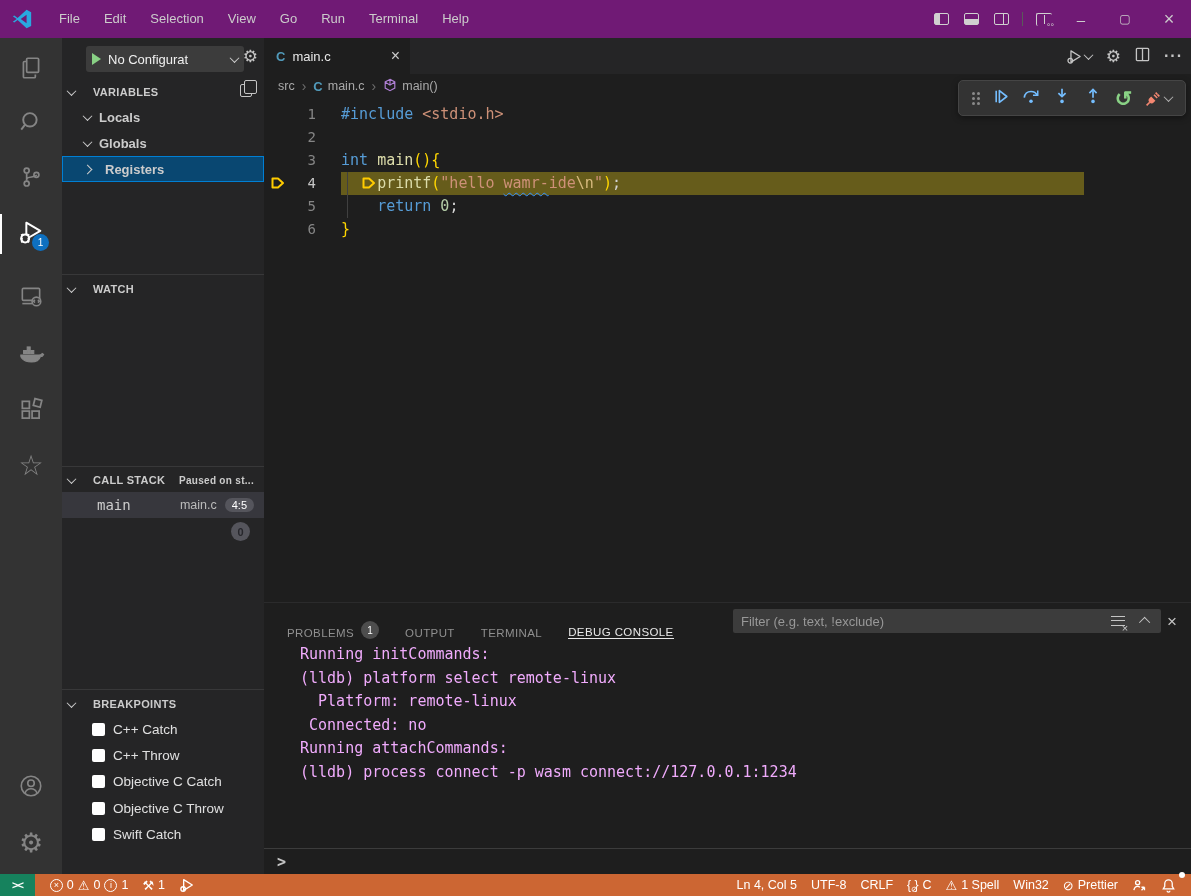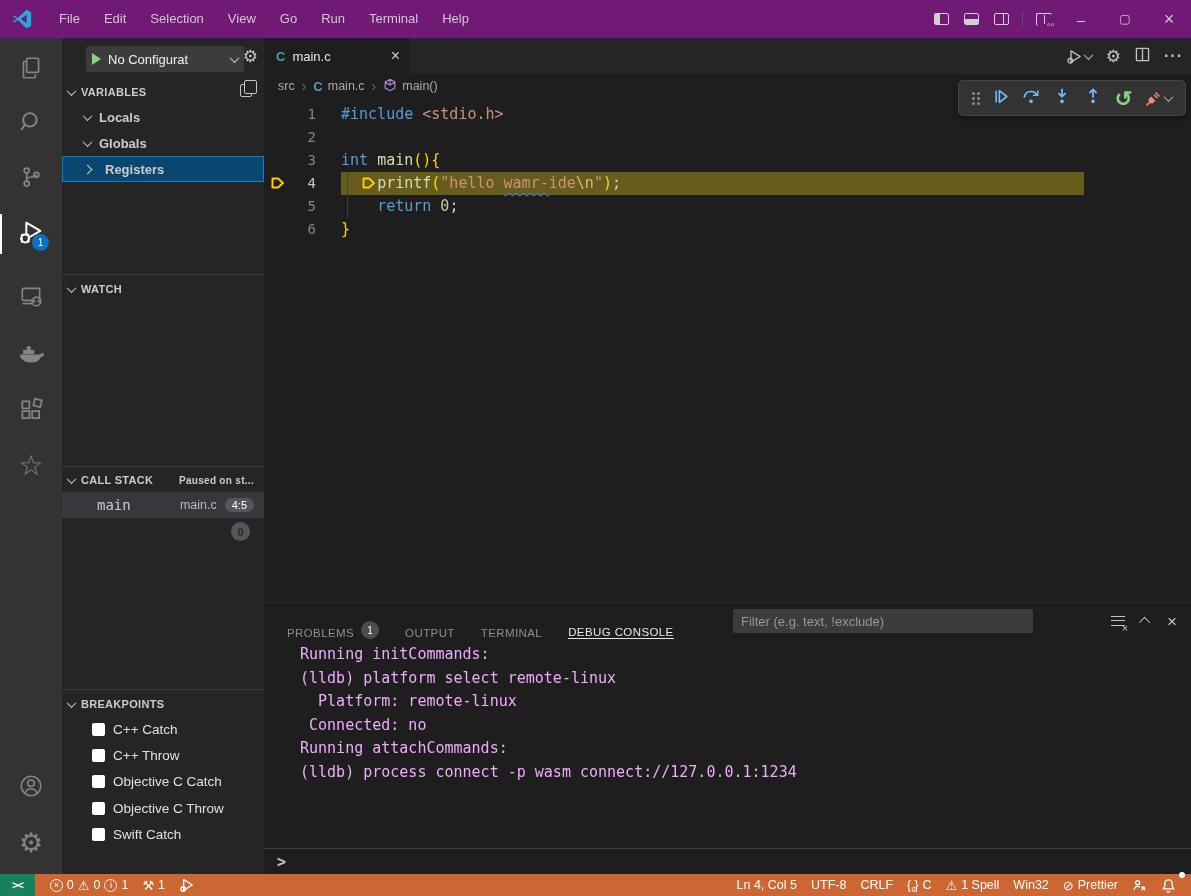--- a/index.html
+++ b/index.html
@@ -35,21 +35,21 @@
 
   
   .sidebar { position:absolute; left:62px; top:38px; width:202px; height:836px; background:#252526; font-size:13px; }
   .dbg-launch { position:absolute; left:24px; top:8px; width:158px; height:26px; background:#3c3c3c; border-radius:3px; display:flex; align-items:center; padding:0 6px; }
   .play-glyph { width:0; height:0; border-left:9px solid transparent; border-top:6px solid transparent; border-bottom:6px solid transparent; border-left-color:#89d185; margin-right:7px; }
   .launch-label { color:#f0f0f0; font-size:13px; white-space:nowrap; overflow:hidden; flex:1; }
   .chev { width:7px; height:7px; border-right:1.6px solid #cccccc; border-bottom:1.6px solid #cccccc; display:inline-block; }
   .chev.down { transform:rotate(45deg) translate(-1px,-1px); }
   .chev.right { transform:rotate(-45deg); }
   .gear-sm { position:absolute; right:6px; top:10px; font-size:17px; color:#c5c5c5; line-height:1; }
-  .sec-header { display:flex; align-items:center; height:24px; padding-left:6px; font-size:11px; font-weight:bold; color:#cccccc; letter-spacing:.3px; }
+  .sec-header { display:flex; align-items:center; height:24px; padding-left:6px; font-size:11px; font-weight:bold; color:#cccccc; letter-spacing:.3px;gap:12px; }
   .sec-header .chev { margin-right:6px; }
   .sec-divider { position:absolute; left:0; width:100%; height:1px; background:rgba(128,128,128,0.22); }
   .tree-row { display:flex; align-items:center; height:26px; padding-left:22px; font-weight:bold; color:#cccccc; position:relative; }
   .tree-row .chev { margin-right:8px; }
   .tree-row.selected { background:#094771; outline:1px solid #007fd4; outline-offset:-1px;gap:6px; }
   .copy-ico { position:absolute; right:12px; top:4px; width:12px; height:13px; border:1.2px solid #c5c5c5; border-radius:2px; }
   .copy-ico::before { content:""; position:absolute; left:3px; top:-5px; width:11px; height:12px; border:1.2px solid #c5c5c5; border-radius:2px; background:#252526; }
   .paused-txt { margin-left:auto; margin-right:10px; font-size:10px; font-weight:bold; color:#cccccc; }
   .frame-row { display:flex; align-items:center; height:26px; background:#37373d; padding:0 10px 0 35px; }
   .frame-name { font-family:"DejaVu Sans Mono", monospace; font-size:14px; color:#cccccc; }
@@ -90,21 +90,21 @@
   .grip { display:grid; grid-template-columns:repeat(2,3px); grid-gap:2px; }
   .grip i { width:3px; height:3px; background:#8a8a8a; border-radius:50%; }
   .restart-glyph { color:#89d185; font-size:21px; font-weight:bold; line-height:1; }
 
   
   .panel { position:absolute; left:264px; top:602px; width:927px; height:272px; background:#1e1e1e; border-top:1px solid #2b2b2c; }
   .panel-tabs { position:absolute; left:23px; top:0; height:36px; display:flex; align-items:center; gap:26px; }
   .ptab { font-size:11.5px; letter-spacing:.4px; color:#8f8f8f; height:36px; display:flex; align-items:flex-end; gap:7px; }
   .ptab.active { color:#e7e7e7; border-bottom:1px solid #e7e7e7; }
   .ptab-badge { width:18px; height:18px; border-radius:50%; background:#4d4d4d; color:#ffffff; font-size:10px; display:flex; align-items:center; justify-content:center; }
-  .filter-input { position:absolute; left:469px; top:6px; width:300px; height:24px; background:#3c3c3c; border:none; border-radius:2px; color:#fdba74; font-size:13px; padding:0 8px; font-family:"Liberation Sans",sans-serif; }
+  .filter-input { position:absolute; left:469px; top:6px; width:428px; height:24px; background:#3c3c3c; border:none; border-radius:2px; color:#fdba74; font-size:13px; padding:0 8px; font-family:"Liberation Sans",sans-serif; }
   .filter-input::placeholder { color:#989898; }
   .panel-acts { position:absolute; right:14px; top:0; height:36px; display:flex; align-items:center; gap:17px; color:#c5c5c5; }
   .clear-ico { position:relative; width:14px; height:11px; border-top:1.6px solid #c5c5c5; }
   .clear-ico::before { content:""; position:absolute; left:0; top:3px; width:14px; height:4.6px; border-top:1.6px solid #c5c5c5; border-bottom:1.6px solid #c5c5c5; }
   .clear-ico::after { content:"×"; position:absolute; right:-3px; bottom:-7px; font-size:11px; color:#c5c5c5; }
   .chev-up { width:8px; height:8px; border-left:1.6px solid #c5c5c5; border-top:1.6px solid #c5c5c5; transform:rotate(45deg) translateY(2px); }
   .close-x { font-size:17px; line-height:1; }
   .console { position:absolute; left:36px; top:40px; font-family:"DejaVu Sans Mono", monospace; font-size:15px; line-height:23.5px; color:#f0abfc; white-space:pre; }
   .console-sep { position:absolute; left:0; top:245px; width:100%; height:1px; background:#3c3c3c; }
   .prompt { position:absolute; left:13px; top:250px; color:#c5c5c5; font-size:15px; font-weight:bold; font-family:"DejaVu Sans Mono",monospace; }

